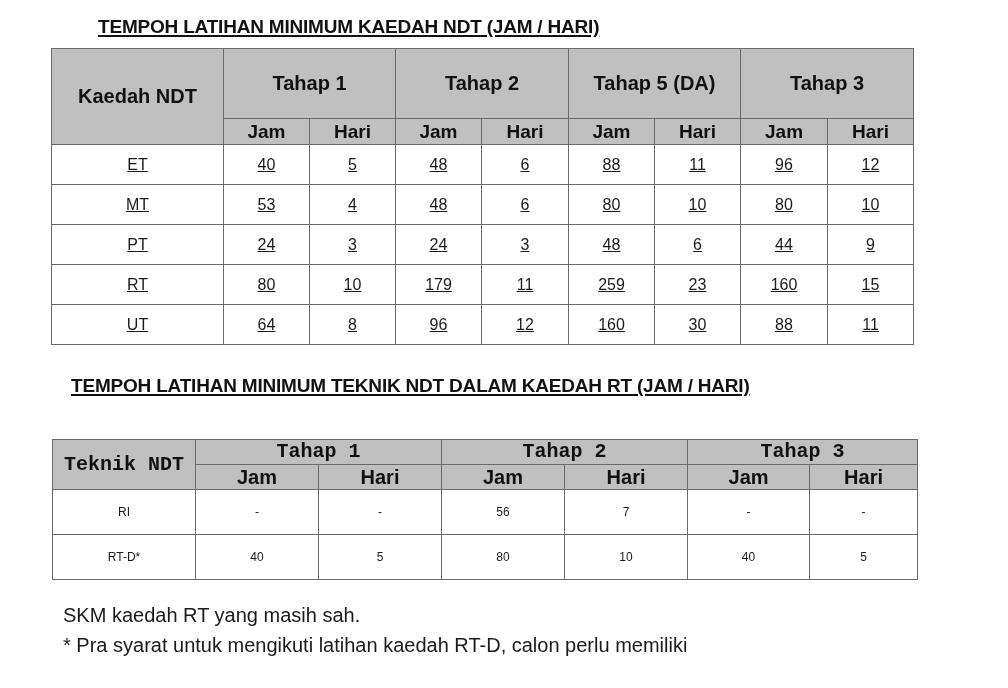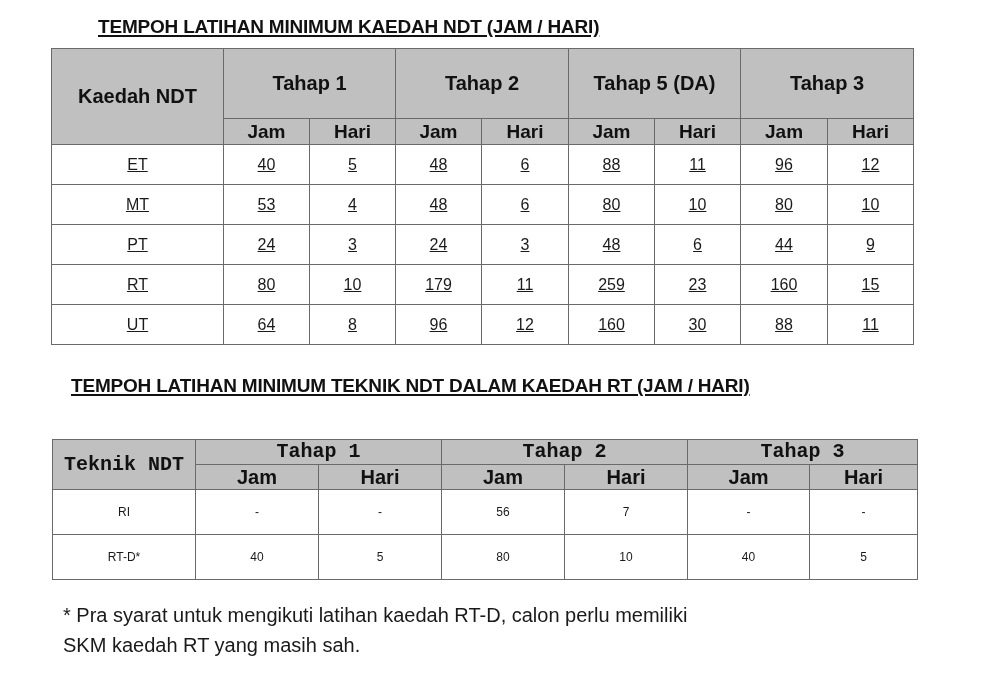--- a/index.html
+++ b/index.html
@@ -215,15 +215,15 @@
       <td>5</td>
       <td>80</td>
       <td>10</td>
       <td>40</td>
       <td>5</td>
     </tr>
   </tbody>
 </table>
 
 <div class="footnote">
+  <div>SKM kaedah RT yang masih sah.</div>
   <div>* Pra syarat untuk mengikuti latihan kaedah RT-D, calon perlu memiliki</div>
-  <div>SKM kaedah RT yang masih sah.</div>
 </div>
 
 </body></html>

